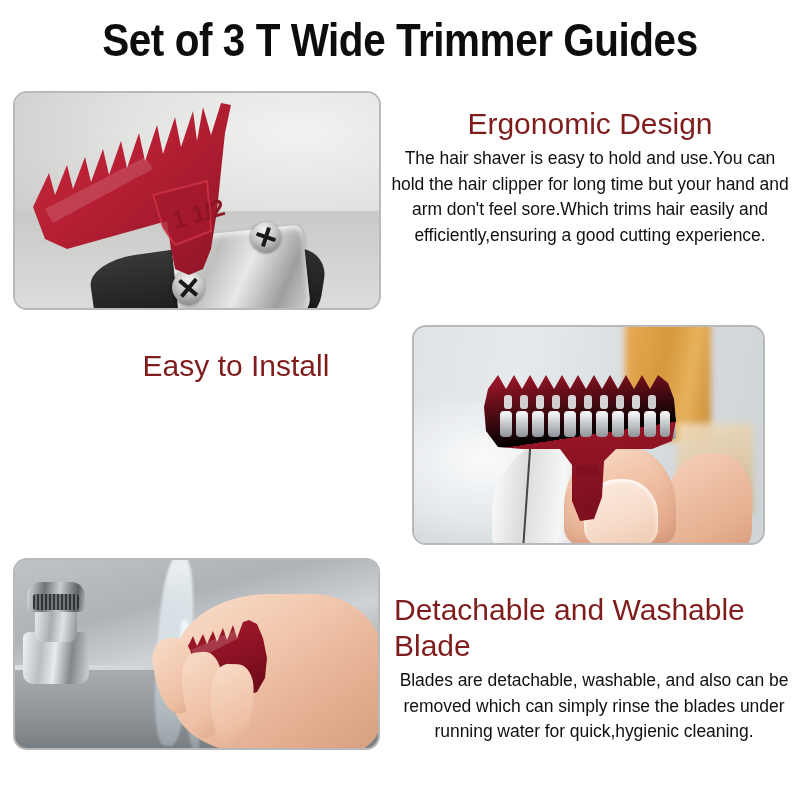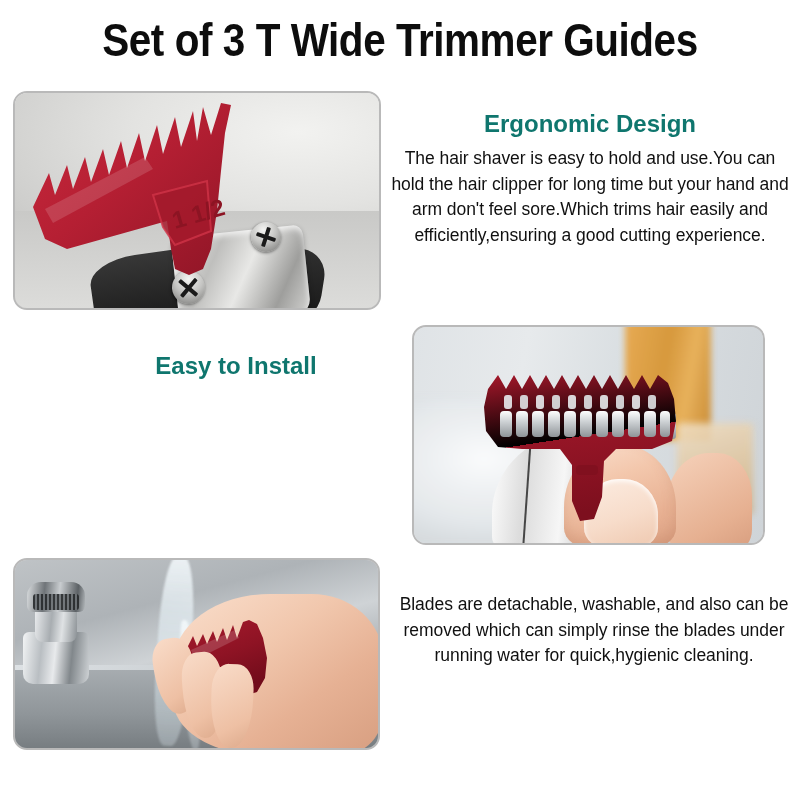--- a/index.html
+++ b/index.html
@@ -215,24 +215,24 @@
   #photo-wash .finger1 { left: 140px; top: 78px; width: 40px; height: 76px; transform: rotate(-9deg); }
   #photo-wash .finger2 { left: 168px; top: 92px; width: 40px; height: 86px; transform: rotate(-4deg); }
   #photo-wash .finger3 { left: 196px; top: 104px; width: 42px; height: 84px; transform: rotate(2deg); }
   #photo-wash .guide-wash {
     position: absolute; left: 168px; top: 54px; width: 110px; height: 96px;
   }
 
   
   .txt-block { position: absolute; }
   .heading {
-    font-size: 24px;
+    font-size: 30px;
     line-height: 36px;
-    font-weight: 700;
-    color: #0f766e;
+    font-weight: 400;
+    color: #7f1d1d;
     margin: 0 0 4px 0;
     white-space: pre-line;
   }
   .heading.centered { text-align: center; }
   .body {
     font-size: 17.5px;
     line-height: 25.5px;
     font-weight: 400;
     color: #101010;
     margin: 0;
@@ -433,14 +433,16 @@
       <path fill="#ffffff" opacity="0.16" d="M 8,36 L 52,16 L 56,24 L 12,46 Z"></path>
     </svg>
 
     <div class="finger1"></div>
     <div class="finger2"></div>
     <div class="finger3"></div>
   </div>
 </div>
 
 <div class="txt-block" id="text-wash">
+  <p class="heading">Detachable and Washable
+Blade</p>
   <p class="body">Blades are detachable, washable, and also can be removed which can simply rinse the blades under running water for quick,hygienic cleaning.</p>
 </div>
 
 </body></html>

